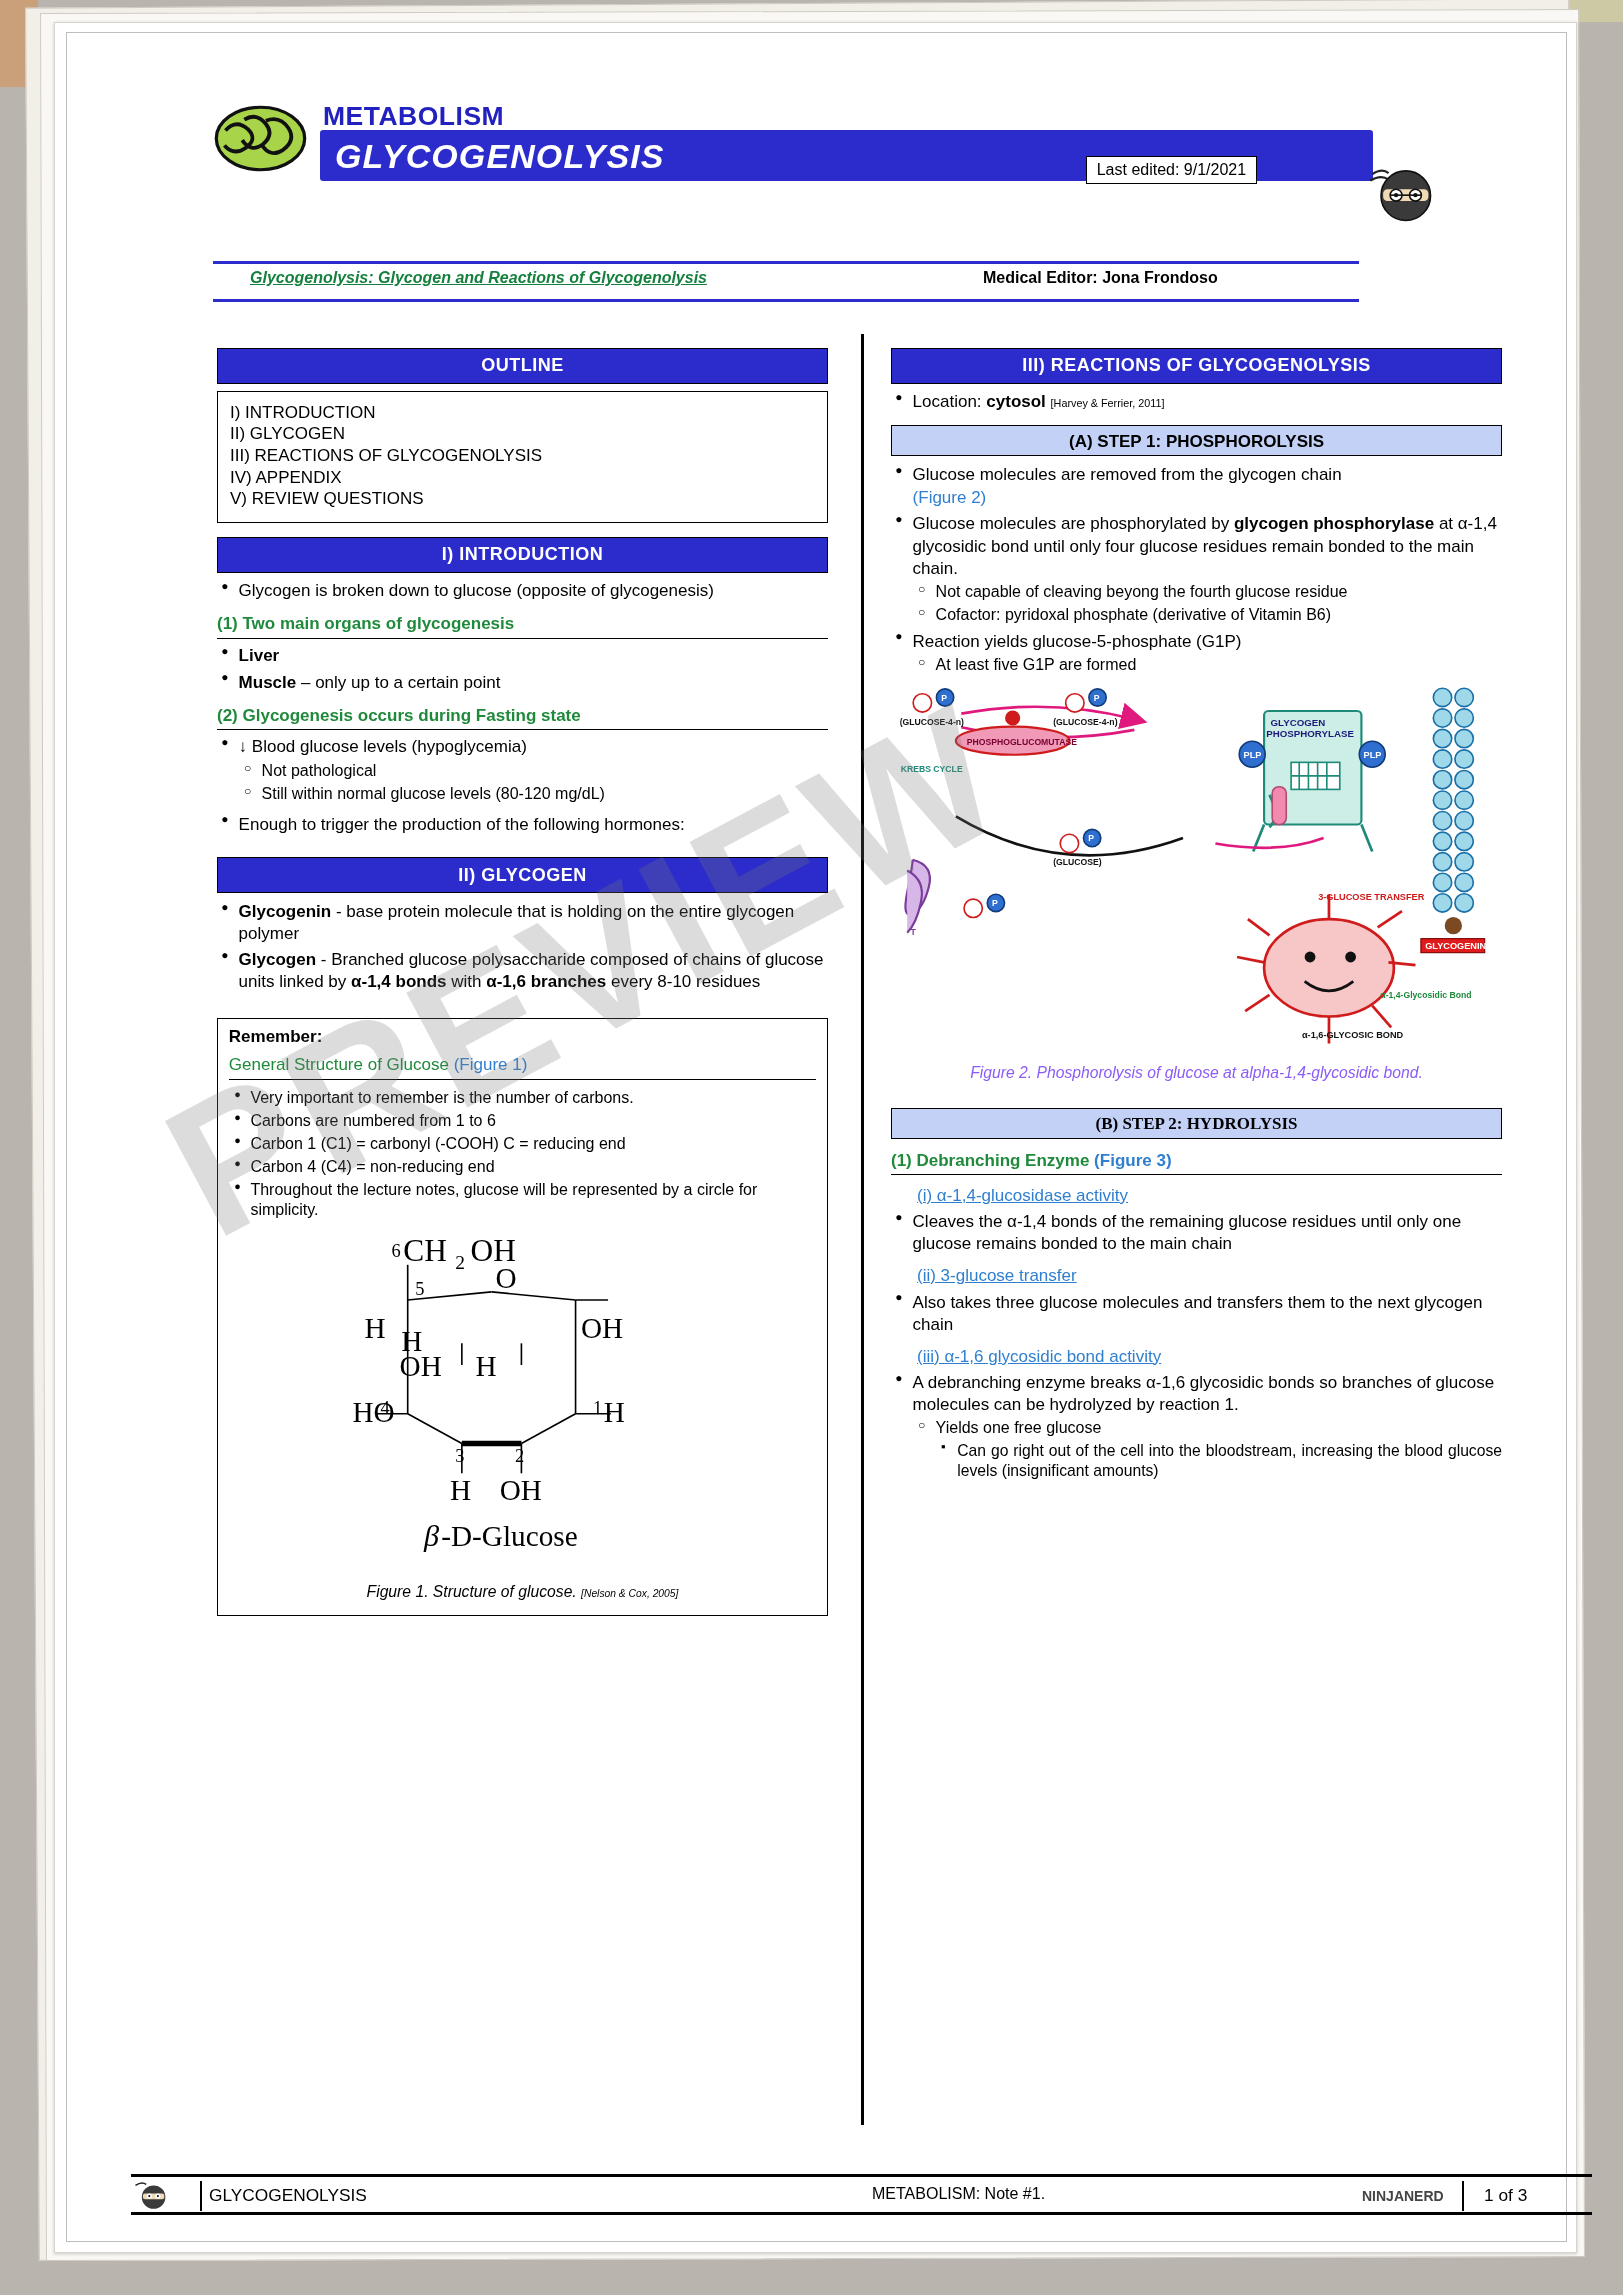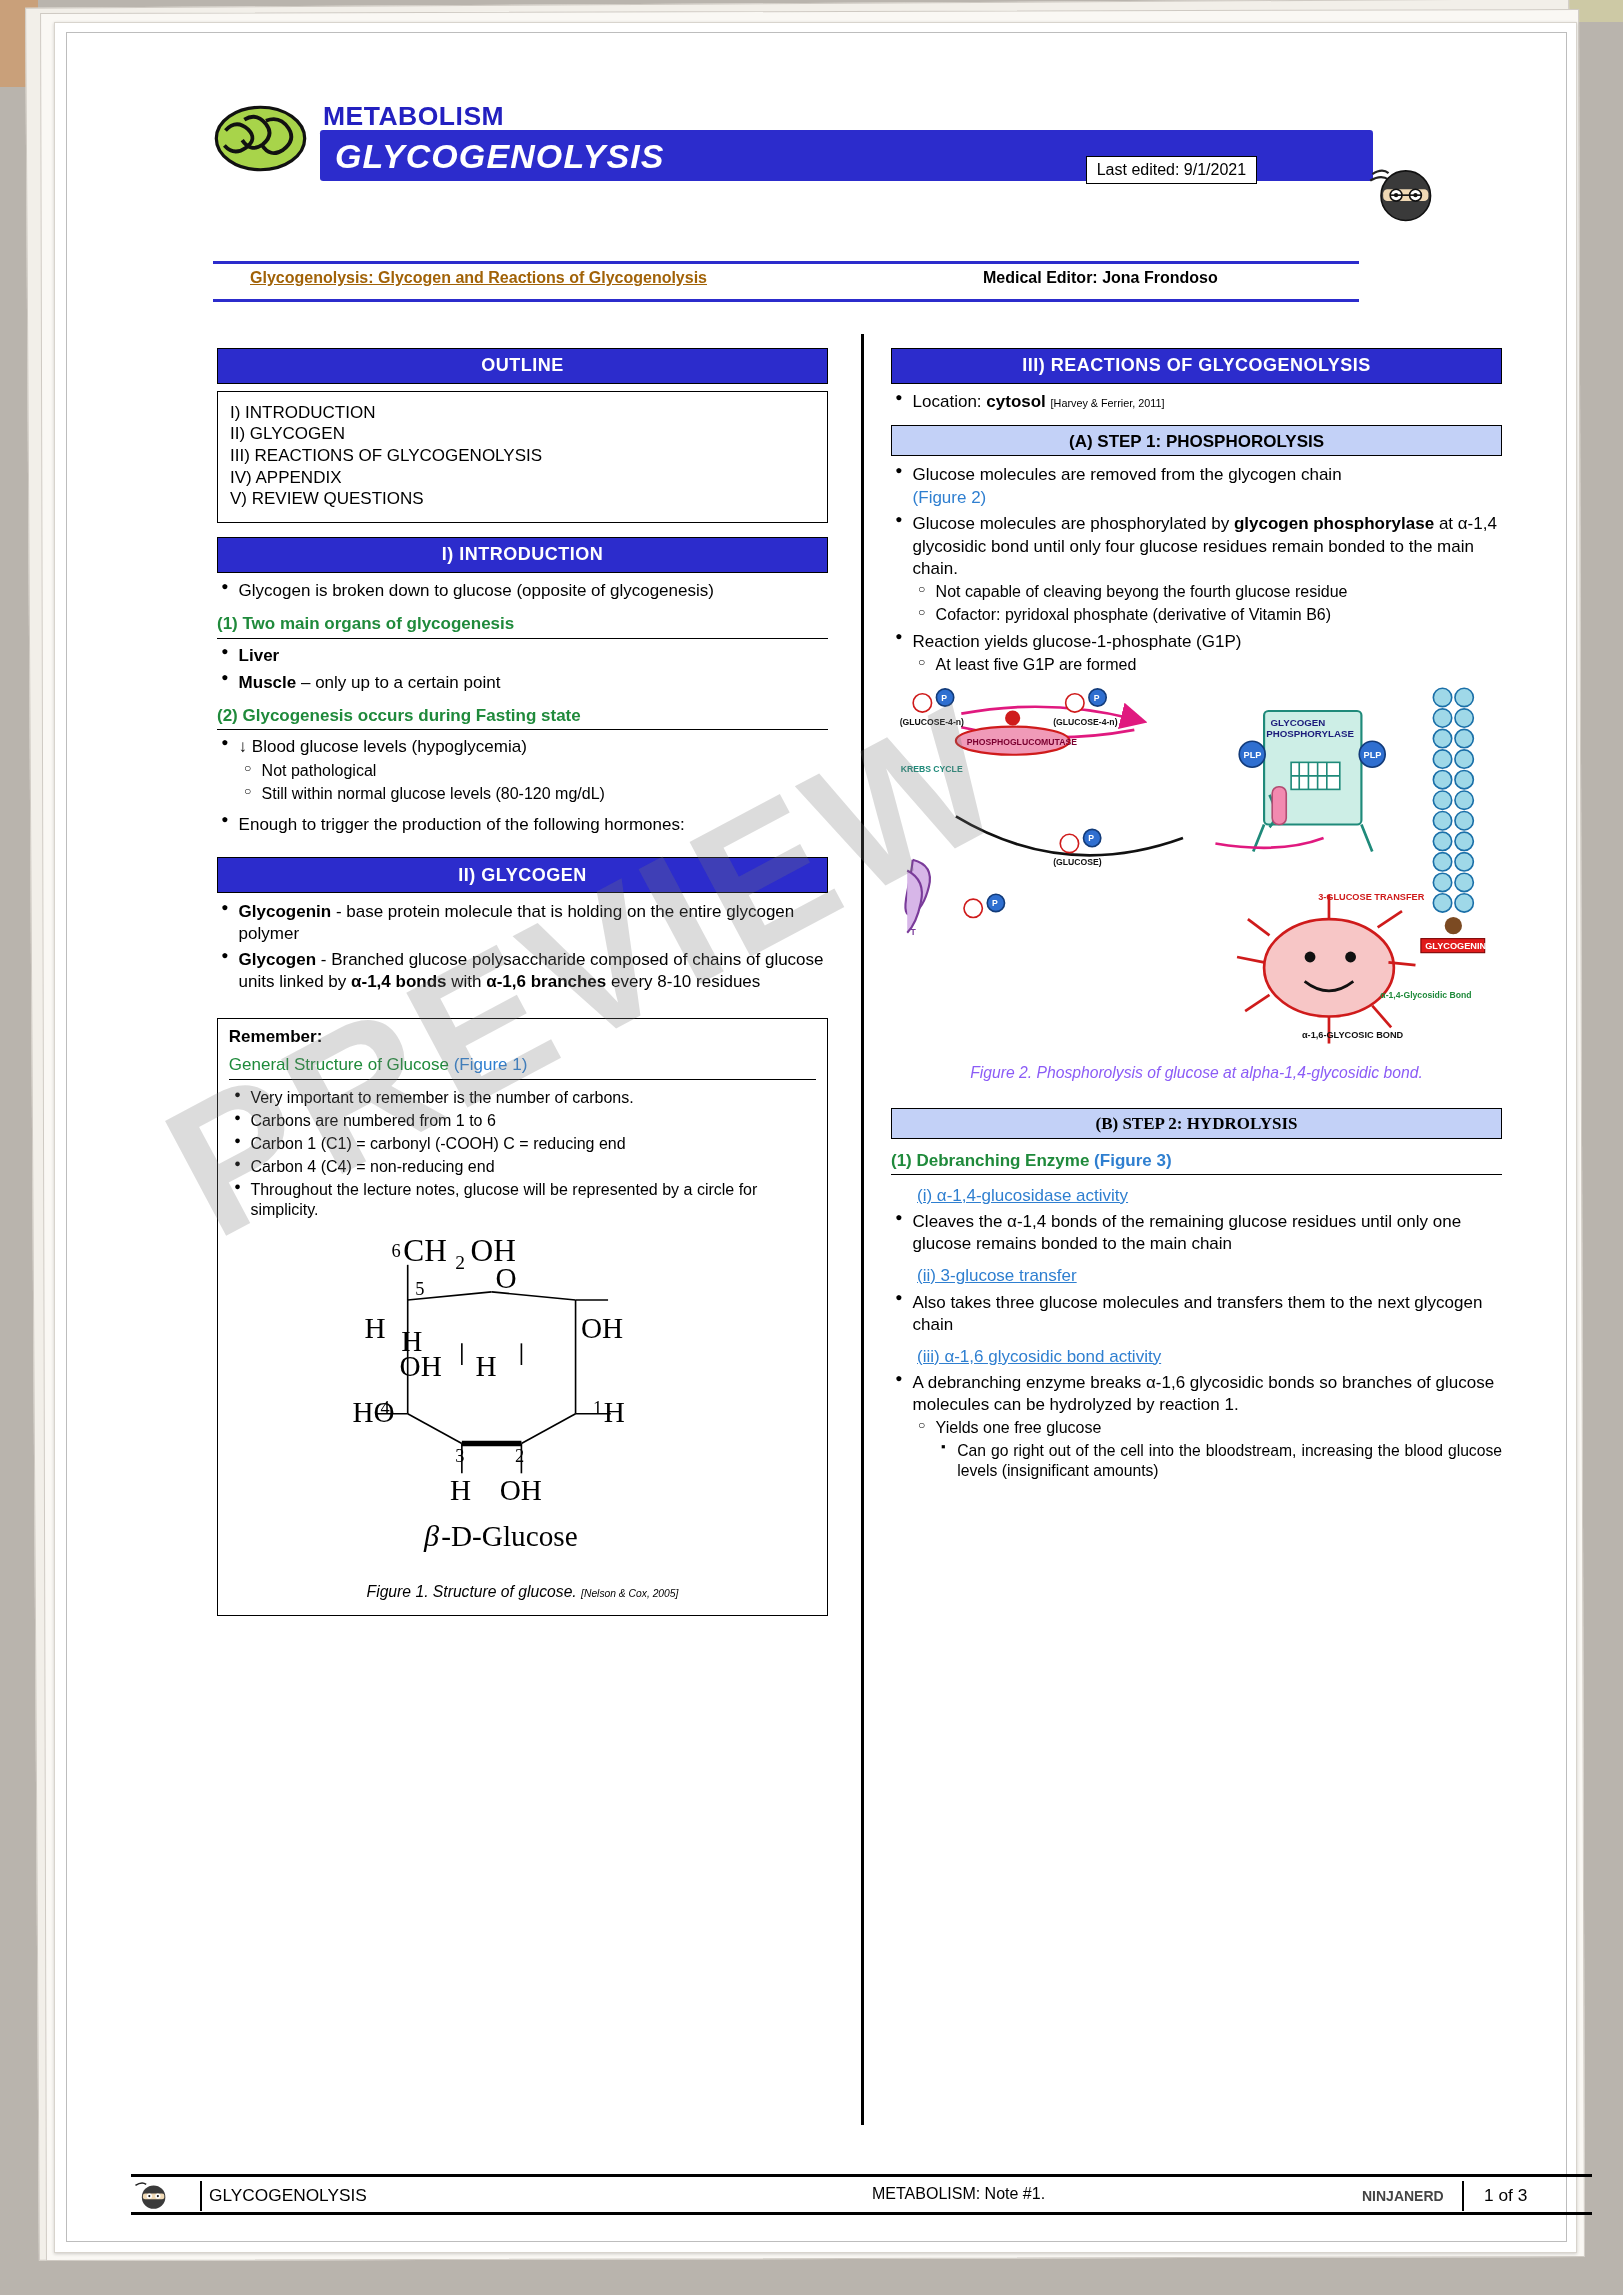--- a/index.html
+++ b/index.html
@@ -63,22 +63,23 @@
   .ninja{
     position:absolute;left:1312px;top:135px;width:70px;height:70px;
   }
   .bluerule{
     position:absolute;left:158px;top:238px;width:1146px;height:3.8px;background:#2c2ccc;
   }
   .bluerule2{
     position:absolute;left:158px;top:276px;width:1146px;height:3.8px;background:#2c2ccc;
   }
   .subtitle{
-    position:absolute;left:195px;top:246px;font-size:16px;font-weight:bold;color:#a16207;
+    position:absolute;left:195px;top:246px;font-size:16px;font-weight:bold;color:#15803d;
     text-decoration:underline;
+    font-style:italic;
   }
   .editor{
     position:absolute;left:928px;top:246px;font-size:16px;font-weight:bold;color:#000;
   }
   
   .colL{position:absolute;left:162px;top:325px;width:611px;}
   .colR{position:absolute;left:836px;top:325px;width:611px;}
   .vline{position:absolute;left:806px;top:311px;width:2.7px;height:1791px;background:#000;}
   .sectionbar{
     position:relative;background:#2c2ccc;border:1.6px solid #000;height:34px;
@@ -350,21 +351,21 @@
         <div style="color:#2f7fd0;margin-top:1.1px;">(Figure 2)</div>
       </li>
       <li>
         <span>Glucose molecules are phosphorylated by </span><span class="b">glycogen phosphorylase</span><span> at α-1,4 glycosidic bond until only four glucose residues remain bonded to the main chain.</span>
         <ul class="lvl2">
           <li>Not capable of cleaving beyong the fourth glucose residue</li>
           <li>Cofactor: pyridoxal phosphate (derivative of Vitamin B6)</li>
         </ul>
       </li>
       <li>
-        <span>Reaction yields glucose-1-phosphate (G1P)</span>
+        <span>Reaction yields glucose-5-phosphate (G1P)</span>
         <ul class="lvl2">
           <li>At least five G1P are formed</li>
         </ul>
       </li>
     </ul>
 
     <div class="rxnfig">
       <svg viewBox="0 0 1130 700" width="611" height="379">
 
         <g>

